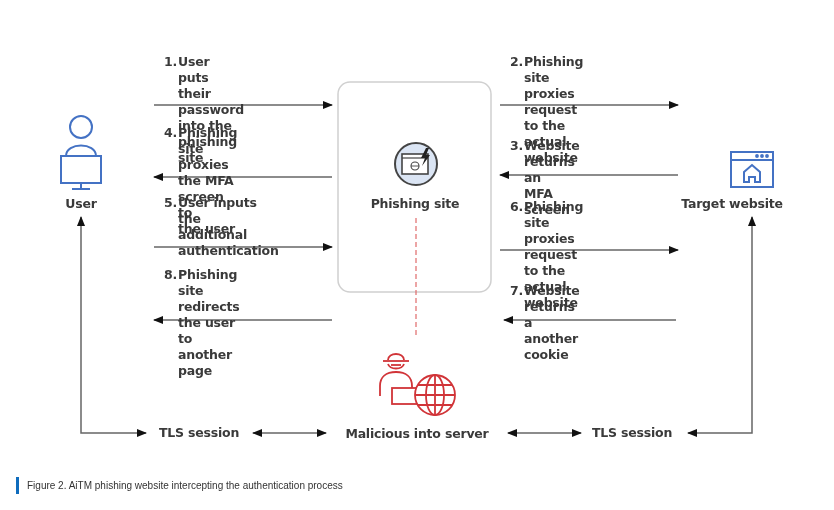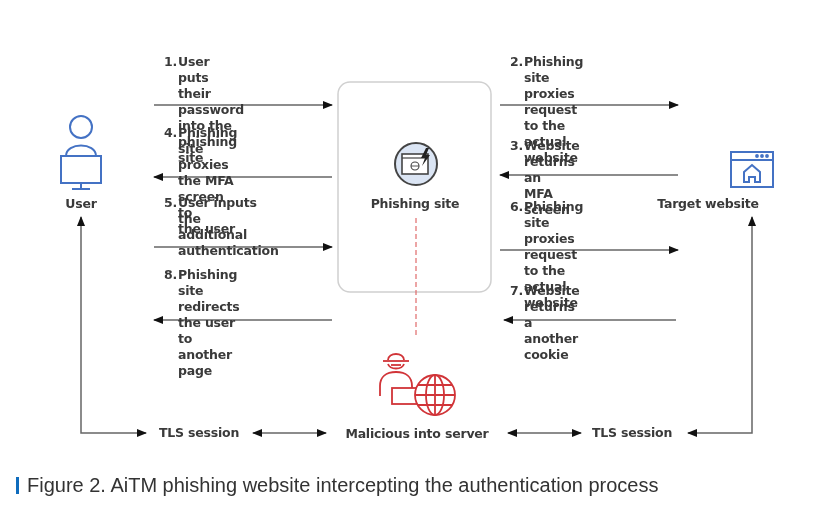--- a/index.html
+++ b/index.html
@@ -6,21 +6,21 @@
   body { width: 834px; height: 510px; position: relative; overflow: hidden;
          font-family: "DejaVu Sans", "Liberation Sans", sans-serif; color: #333333; }
   svg.diagram { position: absolute; left: 0; top: 0; }
   .step { position: absolute; font-size: 12.5px; font-weight: bold; line-height: 16px; color: #3a3a3a; letter-spacing: -0.2px; }
   .step .num { position: absolute; left: 0; top: 0; }
   .step .txt { position: absolute; left: 14px; top: 0; white-space: pre-line; }
   .label { position: absolute; font-size: 12.5px; font-weight: bold; color: #3a3a3a; letter-spacing: -0.2px; white-space: nowrap; }
   .center { transform: translateX(-50%); text-align: center; }
   .caption { position: absolute; left: 16px; top: 476px; height: 18px; display: flex; align-items: center; }
   .caption .bar { width: 3px; height: 17px; background: #0f6cbd; margin-right: 8px; }
-  .caption .text { font-family: "Liberation Sans", sans-serif; font-size: 20px; color: #333333; }
+  .caption .text { font-family: "Liberation Sans", sans-serif; font-size: 10px; color: #333333; }
 </style>
 </head>
 <body>
 
 <svg class="diagram" width="834" height="510" viewBox="0 0 834 510">
   <defs>
     <marker id="ah" markerWidth="10" markerHeight="8" refX="9" refY="4" orient="auto" markerUnits="userSpaceOnUse">
       <path d="M0,0 L10,4 L0,8 Z" fill="#111111"></path>
     </marker>
     <marker id="ahs" markerWidth="10" markerHeight="8" refX="1" refY="4" orient="auto" markerUnits="userSpaceOnUse">
@@ -131,21 +131,21 @@
 </div>
 <div class="step" style="left:164px; top:267px;">
   <span class="num">8.</span>
   <span class="txt">Phishing site redirects
 the user to another
 page</span>
 </div>
 
 <div class="label center" style="left:81px; top:196px;">User</div>
 <div class="label center" style="left:415px; top:196px;">Phishing site</div>
-<div class="label center" style="left:708px; top:196px;">Target website</div>
+<div class="label center" style="left:732px; top:196px;">Target website</div>
 <div class="label center" style="left:417px; top:426px;">Malicious into server</div>
 
 <div class="label center" style="left:199px; top:425px;">TLS session</div>
 <div class="label center" style="left:632px; top:425px;">TLS session</div>
 
 <div class="caption">
   <span class="bar"></span>
   <span class="text">Figure 2. AiTM phishing website intercepting the authentication process</span>
 </div>
 

